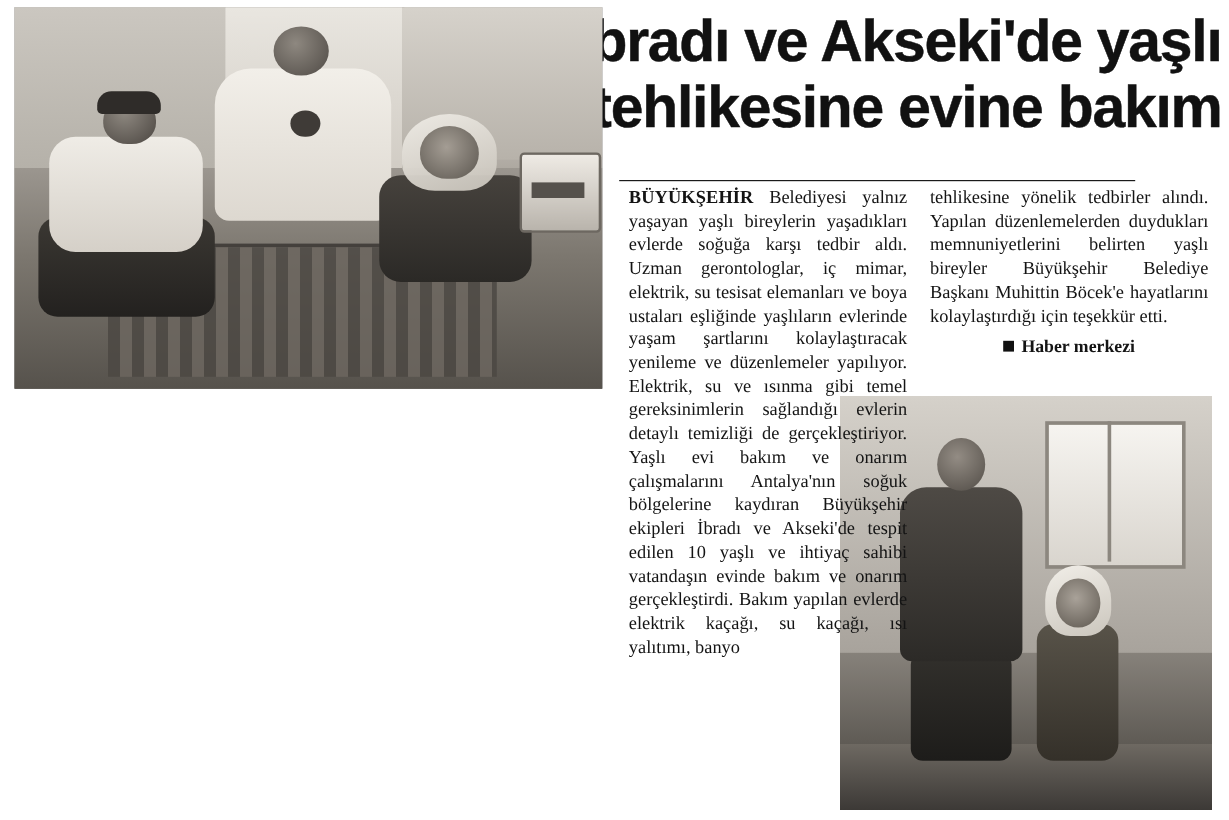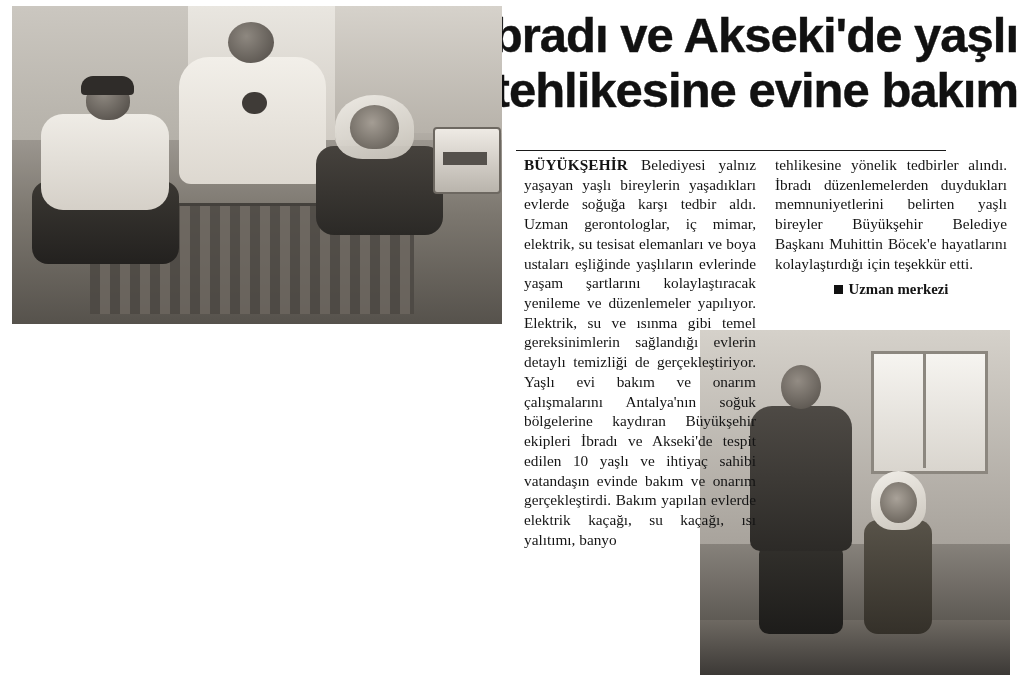--- a/index.html
+++ b/index.html
@@ -305,17 +305,17 @@
     <div class="ph-shape b-woman-body"></div>
     <div class="ph-shape b-scarf"></div>
     <div class="ph-shape b-woman-head"></div>
   </div>
 
   <div class="col col-1">
     <p class="lead"><span class="drop-label">BÜYÜKŞEHİR</span><span> Belediyesi yalnız yaşayan yaşlı bireylerin yaşadıkları evlerde soğuğa karşı tedbir aldı. Uzman gerontologlar, iç mimar, elektrik, su tesisat elemanları ve boya ustaları eşliğinde yaşlıların evlerinde yaşam şartlarını kolaylaştıracak yenileme ve düzenlemeler yapılıyor. Elektrik, su ve ısınma gibi temel gereksinimlerin sağlandığı evlerin detaylı temizliği de gerçekleştiriyor. Yaşlı evi bakım ve onarım çalışmalarını Antalya'nın soğuk bölgelerine kaydıran Büyükşehir ekipleri İbradı ve Akseki'de tespit edilen 10 yaşlı ve ihtiyaç sahibi vatandaşın evinde bakım ve onarım gerçekleştirdi. Bakım yapılan evlerde elektrik kaçağı, su kaçağı, ısı yalıtımı, banyo</span></p>
   </div>
 
   <div class="col col-2">
-    <p><span>tehlikesine yönelik tedbirler alındı. İbradı düzenlemelerden duydukları memnuniyetlerini belirten yaşlı bireyler Büyükşehir Belediye Başkanı Muhittin Böcek'e hayatlarını kolaylaştırdığı için teşekkür etti.</span></p>
-    <div class="byline"><span class="sq"></span><span>Uzman merkezi</span></div>
+    <p><span>tehlikesine yönelik tedbirler alındı. Yapılan düzenlemelerden duydukları memnuniyetlerini belirten yaşlı bireyler Büyükşehir Belediye Başkanı Muhittin Böcek'e hayatlarını kolaylaştırdığı için teşekkür etti.</span></p>
+    <div class="byline"><span class="sq"></span><span>Haber merkezi</span></div>
   </div>
 
 </div>
 
 </body></html>

